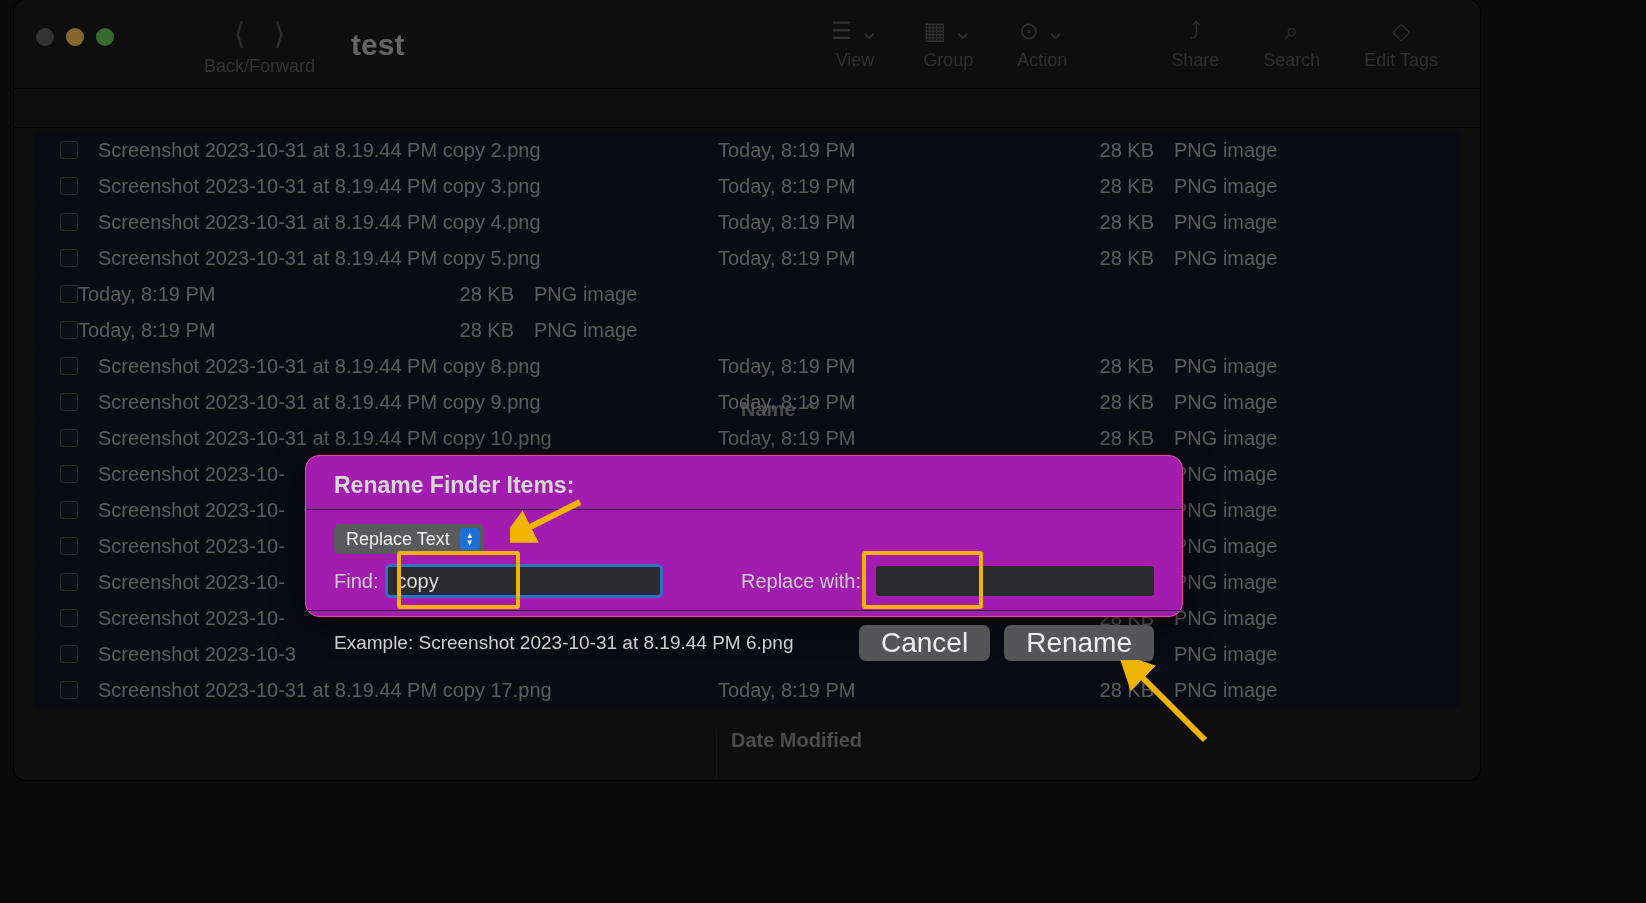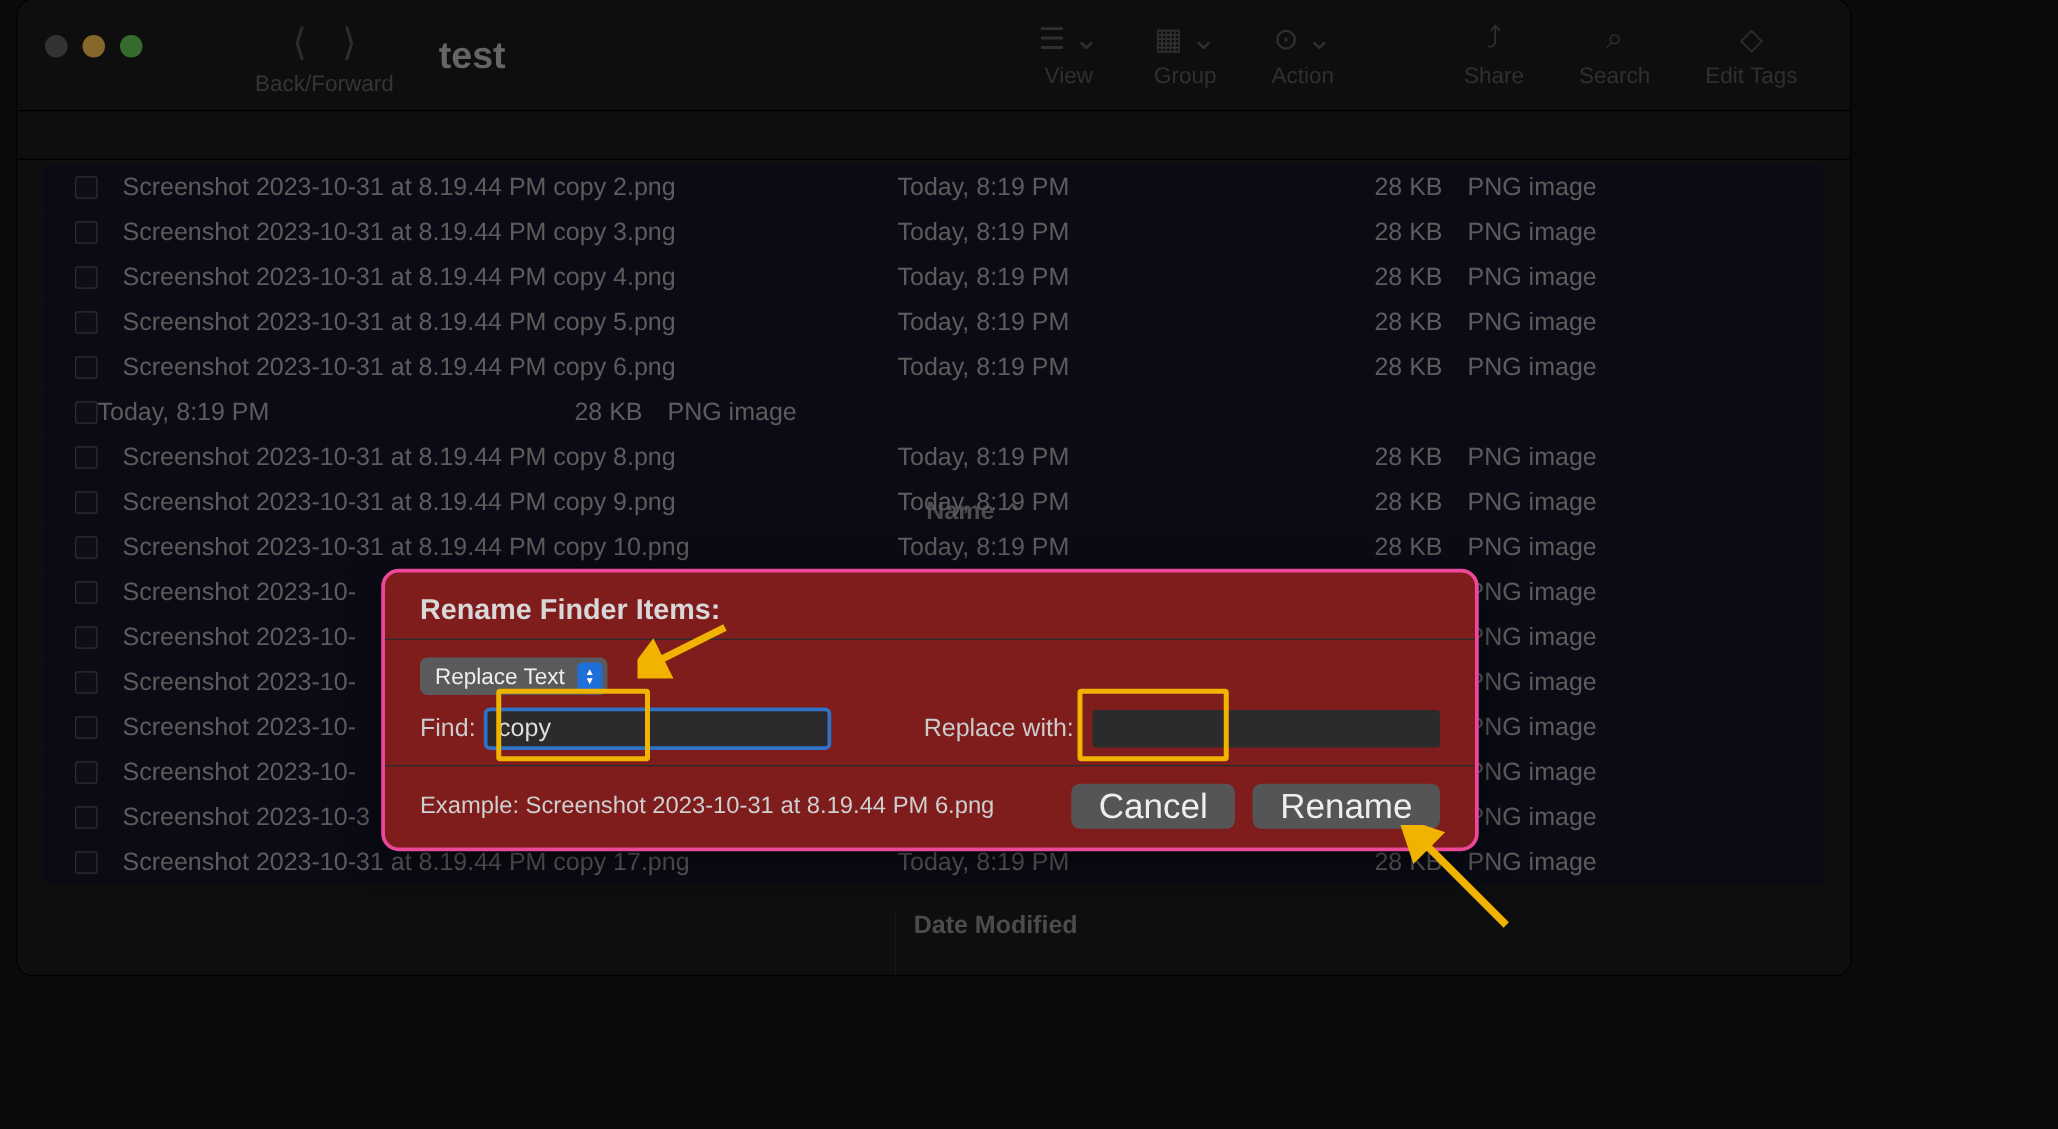--- a/index.html
+++ b/index.html
@@ -30,21 +30,21 @@
 
   .filelist{padding:4px 20px;}
   .row{display:flex; align-items:center; height:36px; color:#a8a8a8; font-size:20px; background:#1b1b1c;}
   .row.sel{background:#141428; border-radius:5px;}
   .chk{width:18px; height:18px; border:1.5px solid #555; border-radius:2px; margin-left:26px; flex:0 0 18px; background:#1a1a2e;}
   .fname{margin-left:20px; flex:0 0 620px; white-space:nowrap; overflow:hidden;}
   .fdate{flex:0 0 320px;}
   .fsize{flex:0 0 136px; text-align:right; padding-right:20px;}
   .fkind{flex:1;}
 
-  .dialog{position:absolute; left:305px; top:455px; width:878px; height:226px; background:#7f1d1d; border-radius:14px; z-index:20; box-shadow:0 6px 30px rgba(0,0,0,0.6); border:3px solid #ec4899;}
+  .dialog{position:absolute; left:305px; top:455px; width:878px; height:162px; background:#a21caf; border-radius:14px; z-index:20; box-shadow:0 6px 30px rgba(0,0,0,0.6); border:1px solid #ec4899;}
   .dlg-title{color:#d8d8d8; font-size:23px; font-weight:600; padding:16px 28px 10px;}
   .sep{height:1px; background:#2a2a2a;}
   .controls{padding:14px 28px 0; display:flex; align-items:center; gap:14px; position:relative;}
   .popup{display:inline-flex; align-items:center; background:#5a5a5c; border-radius:6px; height:30px; padding:0 4px 0 12px; color:#eee; font-size:18px;}
   .popup-arrows{margin-left:10px; width:20px; height:22px; background:#1f6fd8; border-radius:4px; display:flex; flex-direction:column; align-items:center; justify-content:center; color:#fff; font-size:8px; line-height:7px;}
   .findrow{padding:10px 28px 0; display:flex; align-items:center; gap:7px;}
   .flabel{color:#ccc; font-size:20px;}
   .findinput{height:34px; background:#2b2b2d; border:3px solid #2f72c8; border-radius:5px; color:#ddd; font-size:20px; padding:0 8px; width:278px;}
   .repinput{height:30px; background:#2b2b2d; border:none; border-radius:3px; width:278px; margin-left:8px;}
   .botrow{padding:14px 28px 0; display:flex; align-items:center;}
@@ -136,21 +136,20 @@
       </div>
       <div class="row sel">
         <div class="chk"></div>
         <div class="fname">Screenshot 2023-10-31 at 8.19.44 PM copy 5.png</div>
         <div class="fdate">Today, 8:19 PM</div>
         <div class="fsize">28 KB</div>
         <div class="fkind">PNG image</div>
       </div>
       <div class="row sel">
         <div class="chk"></div>
-        <div class="fname">Screenshot 2023-10-31 at 8.19.44 PM copy 6.png</div>
         <div class="fdate">Today, 8:19 PM</div>
         <div class="fsize">28 KB</div>
         <div class="fkind">PNG image</div>
       </div>
       <div class="row sel">
         <div class="chk"></div>
         <div class="fdate">Today, 8:19 PM</div>
         <div class="fsize">28 KB</div>
         <div class="fkind">PNG image</div>
       </div>

